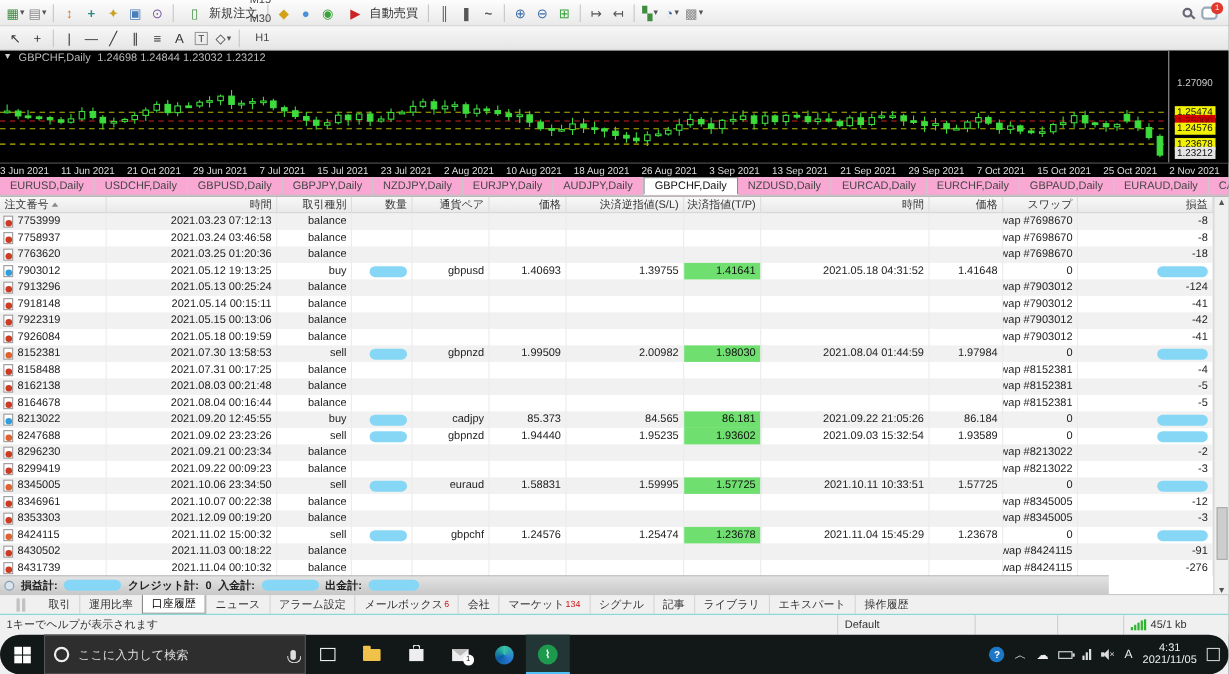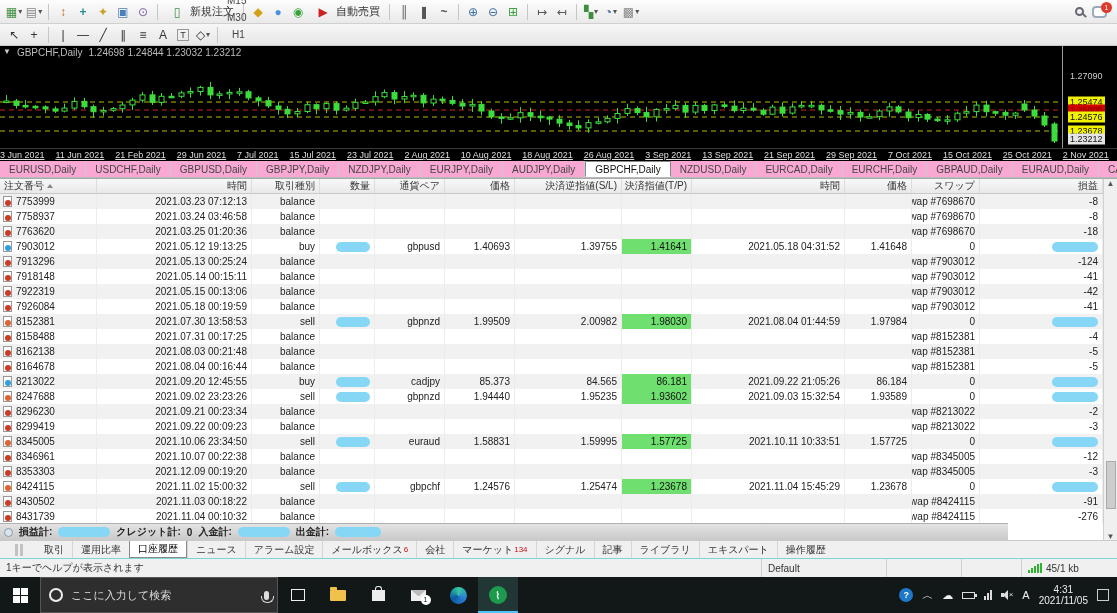--- a/index.html
+++ b/index.html
@@ -68,21 +68,21 @@
   #chart-title .tri{color:#ccc;font-size:8px;}
   #candles{position:absolute;top:0;left:0;}
   #scale{position:absolute;top:0;right:0;width:55px;height:102px;border-left:1px solid #9a9a9a;background:#000;}
   .plabel{position:absolute;left:5px;transform:translateY(-50%);font-size:9px;padding:0 2px;line-height:11px;}
   .pl-plain{color:#ccc;}
   .pl-yellow{background:#f2f200;color:#111;}
   .pl-red{background:#d40000;color:#7a0000;}
   .pl-current{background:#e4e4e4;color:#111;}
   #axis{position:absolute;top:148px;left:0;right:0;height:13px;background:#000;border-top:1px solid #3a3a3a;
         display:flex;justify-content:space-between;align-items:center;padding:0 8px 0 0;}
-  #axis span{color:#ddd;font-size:9px;white-space:nowrap;text-decoration:underline;}
+  #axis span{color:#ddd;font-size:9px;white-space:nowrap;}
 
   
   #charttabs{position:absolute;top:161px;left:0;right:0;height:17px;background:#f9a8d4;
              border-bottom:1px solid #b9b9b9;display:flex;align-items:stretch;}
   .ctab{display:flex;align-items:center;padding:0 9px;color:#444;font-size:10px;border-right:1px solid #c9c9c9;white-space:nowrap;}
   .ctab.on{background:#fff;border:1px solid #8a8a8a;border-bottom-color:#fff;color:#111;}
 
   
   #terminal{position:absolute;top:178px;left:0;width:1117px;height:362px;background:#fff;border-top:1px solid #aaa;}
   .grid{display:grid;grid-template-columns:97px 155px 68px 55px 70px 70px 107px 70px 153px 67px 68px 123px;width:1103px;}
@@ -123,21 +123,21 @@
 
   
   #status{position:absolute;top:558px;left:0;right:0;height:19px;background:#f0f0f0;
           border-top:1px solid #7fd4d4;display:flex;align-items:stretch;font-size:10px;color:#333;}
   .scell{display:flex;align-items:center;padding:0 6px;border-right:1px solid #cfcfcf;white-space:nowrap;}
   .scell.grow{flex:1;}
   .kbmeter{display:flex;align-items:flex-end;gap:1px;margin-right:4px;height:10px;}
   .kbmeter i{width:2px;background:#2db52d;display:block;}
 
   
-  #task{position:absolute;top:577px;left:0;right:0;height:36px;background:#121818;display:flex;align-items:stretch;color:#eee;}
+  #task{position:absolute;top:577px;left:0;right:0;height:36px;background:#121818;display:flex;align-items:stretch;color:#eee;border-radius:18px;}
   .tkbtn{width:40px;display:flex;align-items:center;justify-content:center;flex:0 0 auto;}
   .winflag{display:grid;grid-template-columns:7px 7px;grid-template-rows:7px 7px;gap:1px;}
   .winflag i{background:#fdfdfd;display:block;}
   #tsearch{width:238px;background:#2e2e2e;border:1px solid #555;display:flex;align-items:center;gap:8px;
            padding:0 8px;color:#ddd;font-size:11px;flex:0 0 auto;}
   .cortana{width:14px;height:14px;border:2px solid #eee;border-radius:50%;flex:0 0 auto;}
   .micbody{width:5px;height:9px;background:#ddd;border-radius:3px;position:relative;margin-left:auto;}
   .micbody::after{content:"";position:absolute;left:-3px;top:5px;width:11px;height:6px;
                   border:1px solid #ddd;border-top:none;border-radius:0 0 6px 6px;}
   .tkicon{position:relative;}
@@ -479,21 +479,21 @@
         <span class="plabel pl-red" style="top: 64px;">1.25000</span>
         <span class="plabel pl-yellow" style="top: 71px;">1.24576</span>
         <span class="plabel pl-yellow" style="top: 85px;">1.23678</span>
         <span class="plabel pl-current" style="top: 93px;">1.23212</span>
       </div>
   </div>
 
   <div id="axis">
       <span>3 Jun 2021</span>
       <span>11 Jun 2021</span>
-      <span>21 Feb 2021</span>
+      <span>21 Oct 2021</span>
       <span>29 Jun 2021</span>
       <span>7 Jul 2021</span>
       <span>15 Jul 2021</span>
       <span>23 Jul 2021</span>
       <span>2 Aug 2021</span>
       <span>10 Aug 2021</span>
       <span>18 Aug 2021</span>
       <span>26 Aug 2021</span>
       <span>3 Sep 2021</span>
       <span>13 Sep 2021</span>

